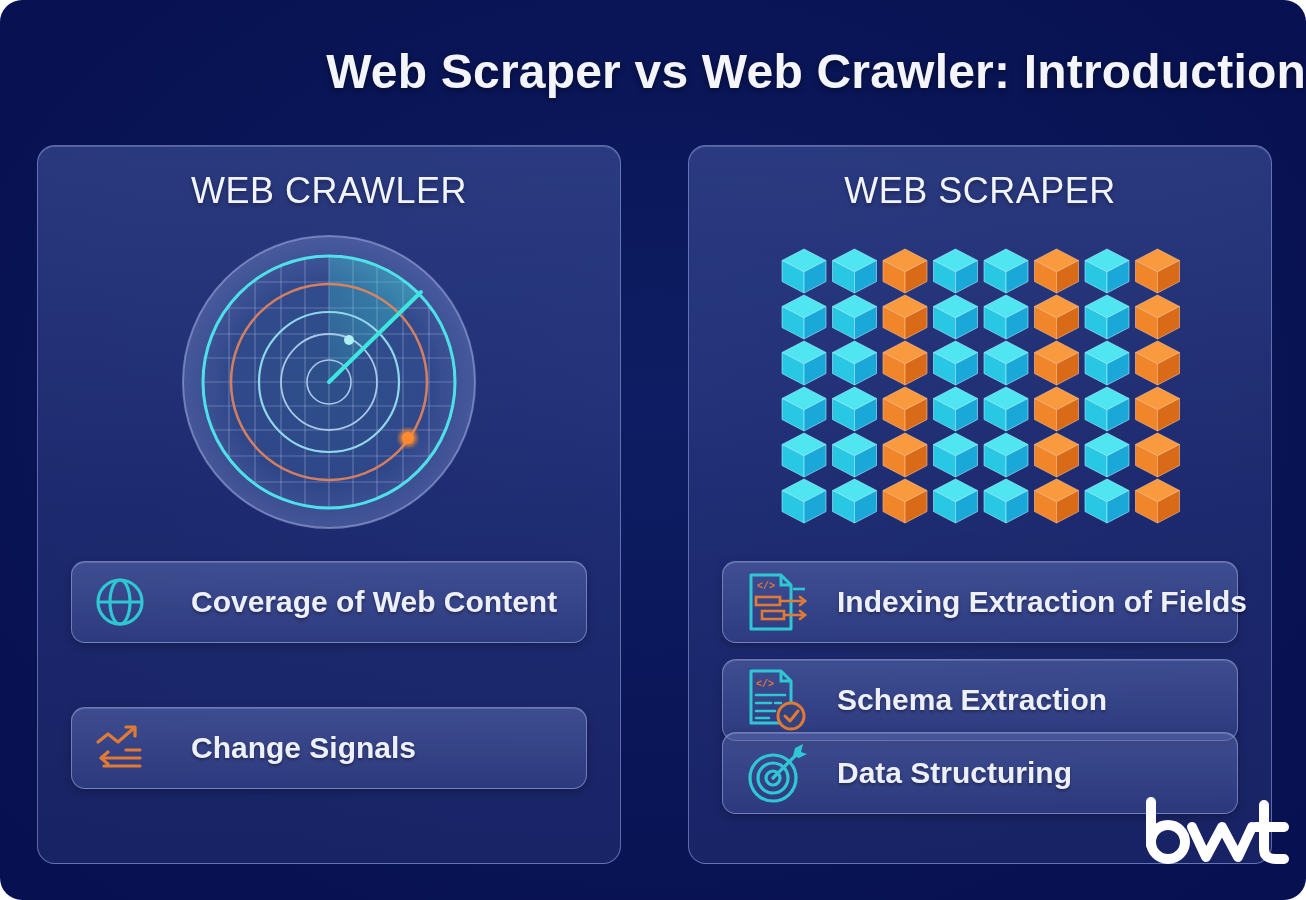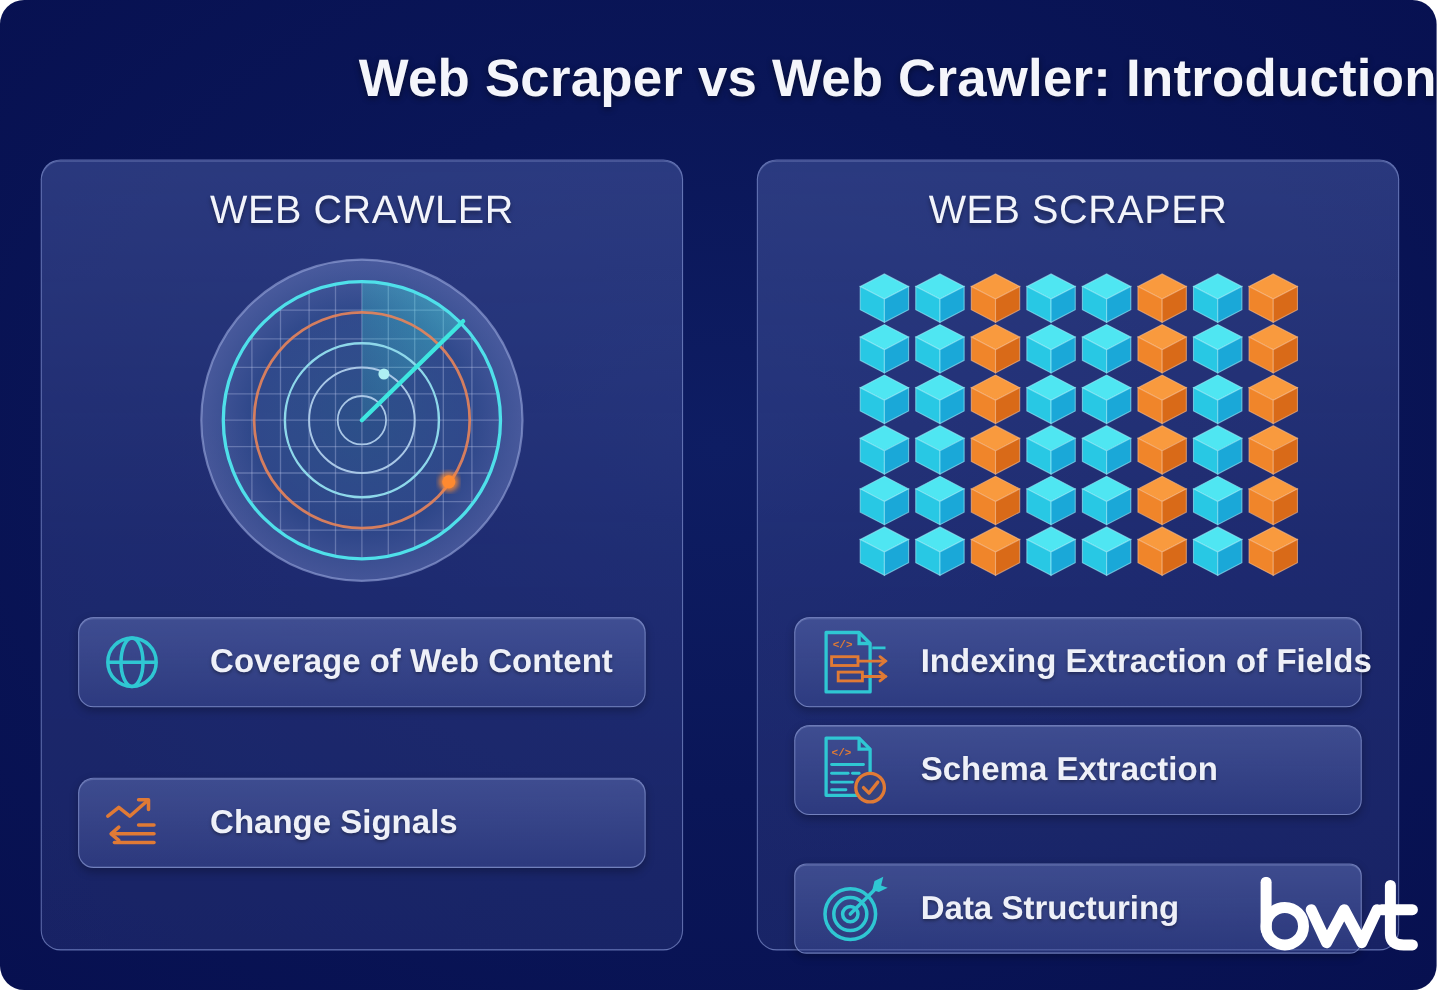--- a/index.html
+++ b/index.html
@@ -415,21 +415,21 @@
             <line x1="30" y1="36" x2="36" y2="36"></line>
           <line x1="11" y1="44" x2="30" y2="44"></line>
           <line x1="11" y1="51" x2="24" y2="51"></line>
         </g>
         <circle cx="46" cy="49" r="13" fill="#34437f" stroke="#e07a35" stroke-width="3"></circle>
         <polyline points="40,49 45,54 53,44" fill="none" stroke="#e07a35" stroke-width="3" stroke-linecap="round" stroke-linejoin="round"></polyline>
       </svg>
       <span class="flabel">Schema Extraction</span>
     </div>
 
-    <div class="feature" style="top:639px;border-radius:11px;">
+    <div class="feature" style="top:586px;">
       <svg class="ficon" viewBox="0 0 66 66">
         <g fill="none" stroke="#2fc7d3" stroke-width="3.2">
           <circle cx="28" cy="38" r="23"></circle>
           <circle cx="28" cy="38" r="15"></circle>
           <circle cx="28" cy="38" r="7"></circle>
         </g>
         <line x1="28" y1="38" x2="54" y2="12" stroke="#2fc7d3" stroke-width="3.2" stroke-linecap="round"></line>
         <polygon points="50,8 58,4 56,12 62,14 54,18 48,16" fill="#2fc7d3"></polygon>
       </svg>
       <span class="flabel">Data Structuring</span>

